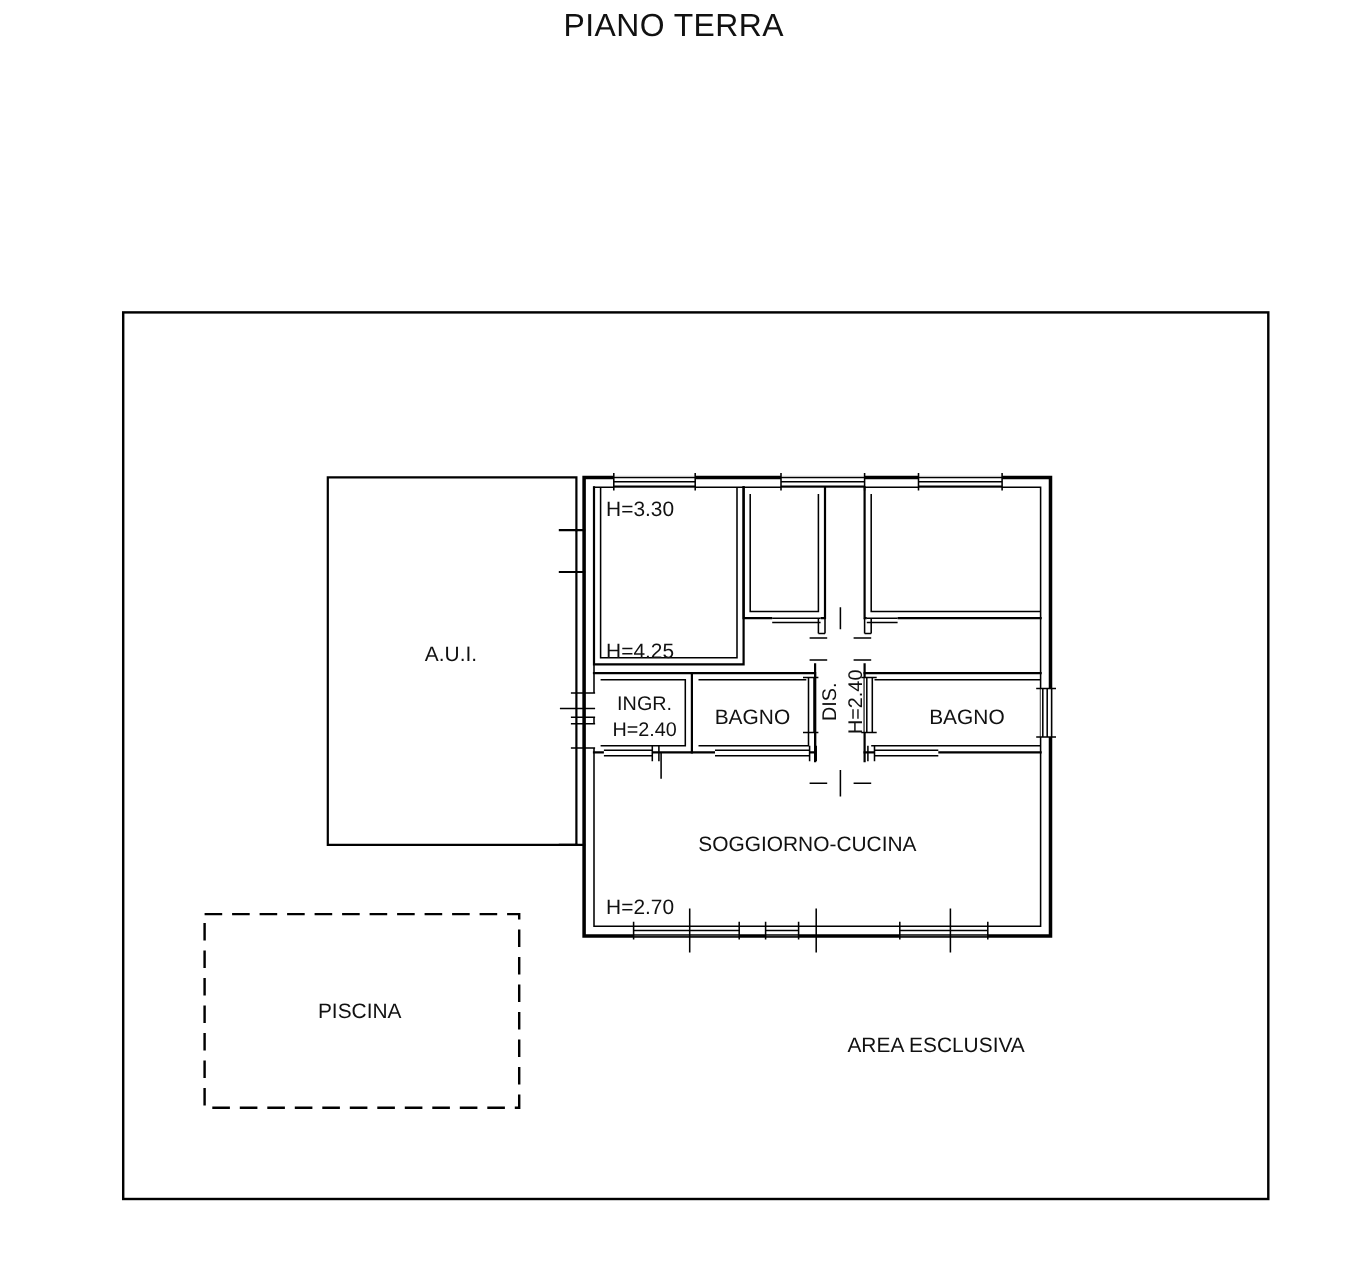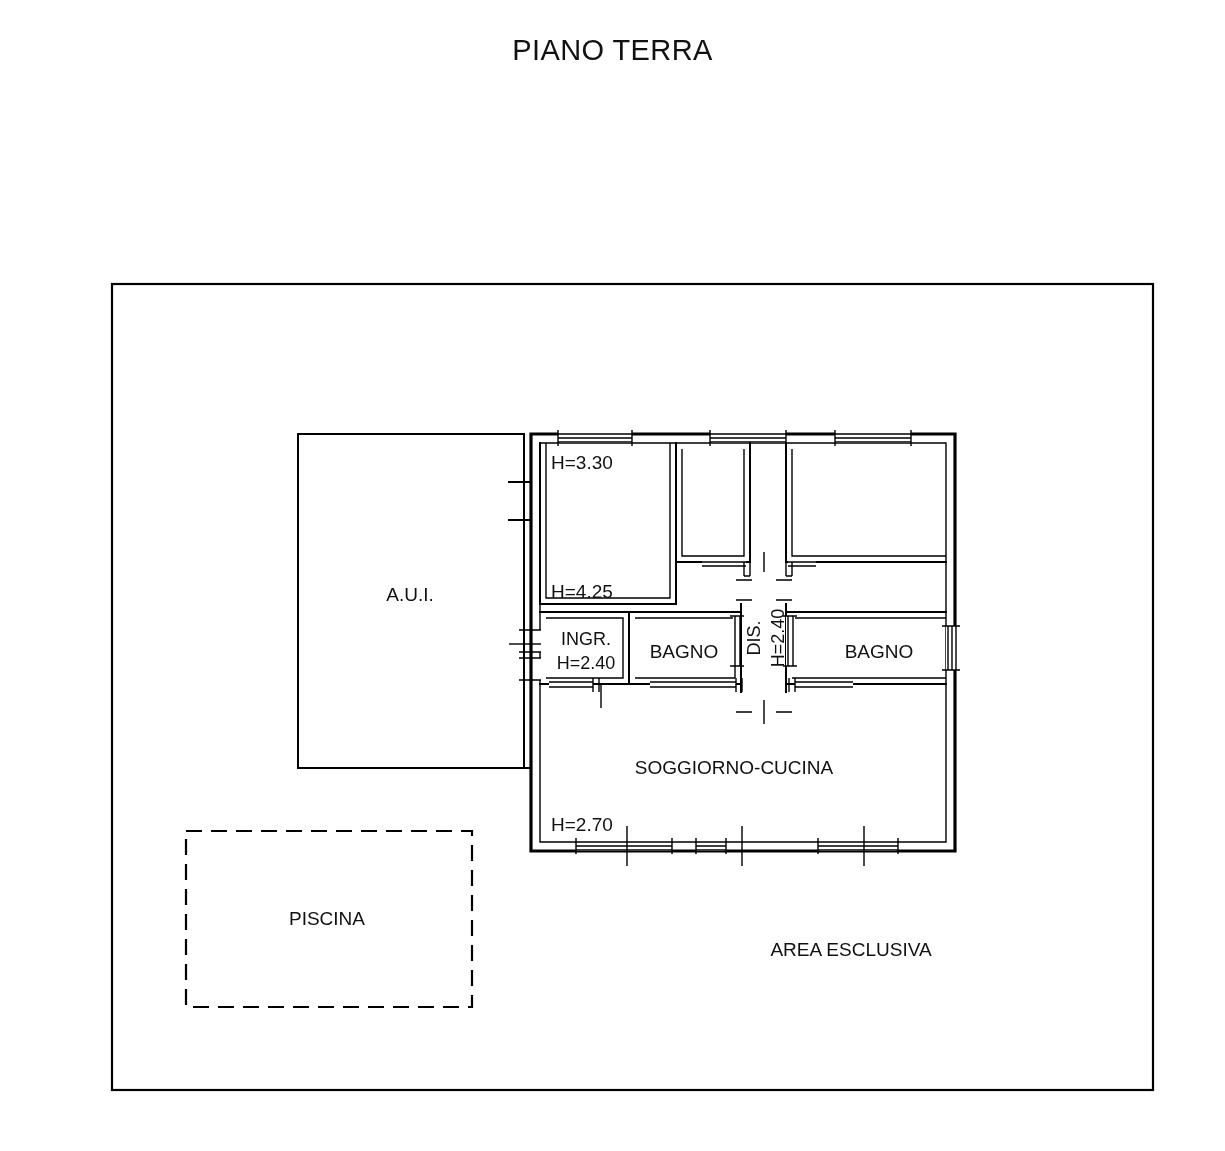--- a/index.html
+++ b/index.html
@@ -18,21 +18,21 @@
   #plan-root {
     position: absolute;
     left: 0;
     top: 0;
     width: 1225px;
     height: 1151px;
   }
   #page-title {
     position: absolute;
     left: 0;
-    top: 34px;
+    top: 8px;
     width: 1225px;
     text-align: center;
     font-size: 29px;
     letter-spacing: 0.4px;
     font-family: "Liberation Sans", sans-serif;
     color: #111;
   }
   svg#floorplan {
     position: absolute;
     left: 0;

